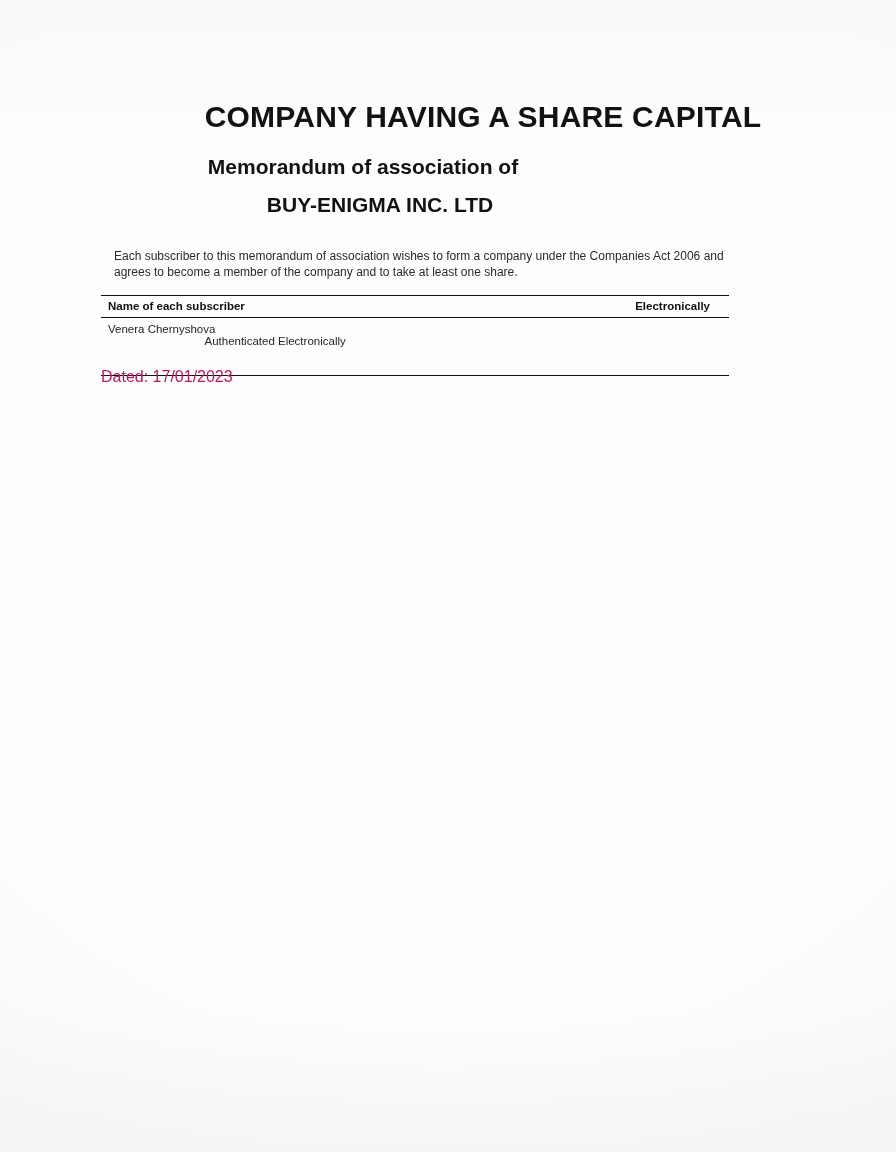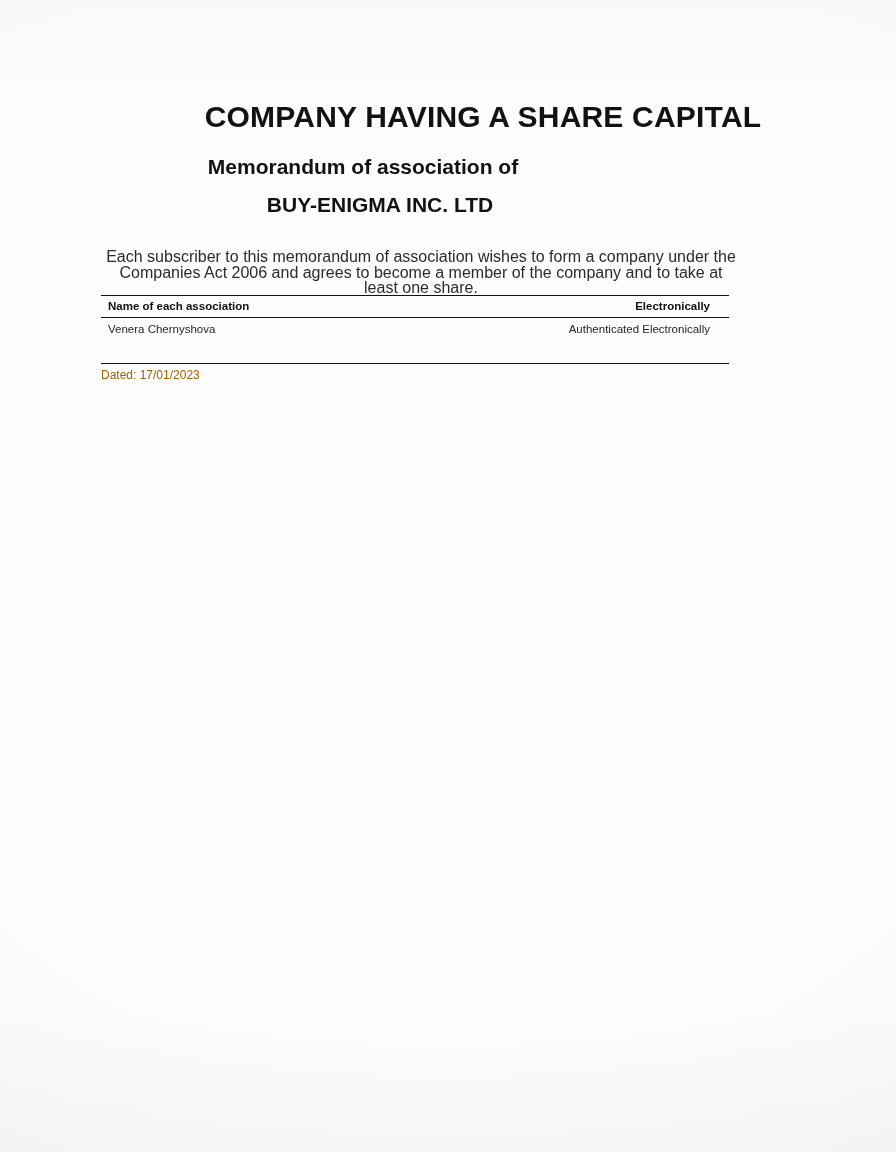--- a/index.html
+++ b/index.html
@@ -62,27 +62,27 @@
     left: 0;
     top: 193px;
     width: 760px;
     text-align: center;
     font-size: 21px;
     font-weight: bold;
     color: #121212;
   }
   .intro {
     position: absolute;
-    left: 102px;
+    left: 114px;
     top: 249px;
     width: 638px;
-    font-size: 16px;
+    font-size: 12px;
     line-height: 15.5px;
     color: #2b2b2b;
-    text-align: center;
+    text-align: left;
   }
   .table {
     position: absolute;
     left: 101px;
     top: 295px;
     width: 628px;
   }
   .rule-top {
     border-top: 1.6px solid #111111;
   }
@@ -92,20 +92,21 @@
   .rule-bottom {
     border-top: 1.6px solid #111111;
   }
   .thead {
     display: flex;
     padding: 4px 0 5px 0;
   }
   .tbody-row {
     display: flex;
     padding: 5px 0 6px 0;
+    flex-direction: column;
   }
   .col-name {
     width: 58%;
     padding-left: 7px;
     box-sizing: border-box;
   }
   .col-auth {
     width: 42%;
     text-align: right;
     padding-right: 19px;
@@ -123,42 +124,42 @@
     font-weight: normal;
     color: #262626;
   }
   .spacer-row {
     height: 22px;
   }
   .dated {
     position: absolute;
     left: 101px;
     top: 368px;
-    font-size: 12px;
-    color: #a16207;
+    font-size: 16px;
+    color: #be185d;
   }
 </style>
 </head>
 <body>
 
 <div class="page">
   <div class="content">
 
     <div class="title">COMPANY HAVING A SHARE CAPITAL</div>
 
     <div class="subtitle1">Memorandum of association of</div>
 
     <div class="subtitle2">BUY-ENIGMA INC. LTD</div>
 
     <div class="intro">Each subscriber to this memorandum of association wishes to form a company under the Companies Act 2006 and agrees to become a member of the company and to take at least one share.</div>
 
     <div class="table">
       <div class="rule-top"></div>
       <div class="thead">
-        <div class="col-name">Name of each association</div>
+        <div class="col-name">Name of each subscriber</div>
         <div class="col-auth">Electronically</div>
       </div>
       <div class="rule-mid"></div>
       <div class="tbody-row">
         <div class="col-name">Venera Chernyshova</div>
         <div class="col-auth">Authenticated Electronically</div>
       </div>
       <div class="spacer-row"></div>
       <div class="rule-bottom"></div>
     </div>

